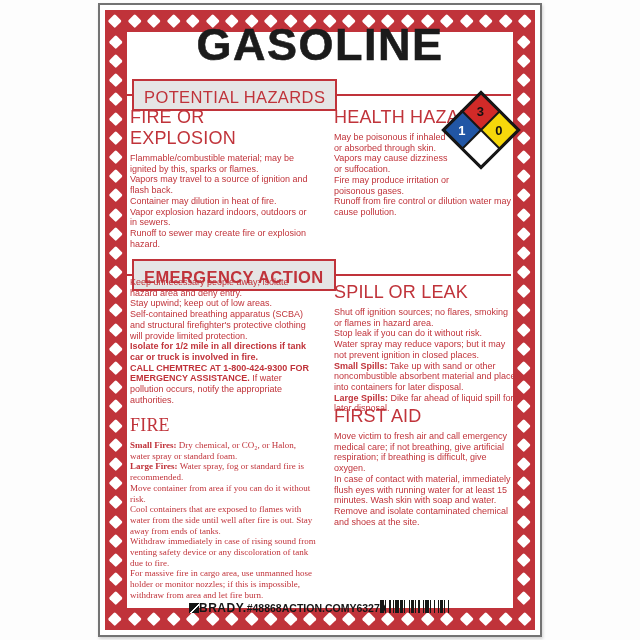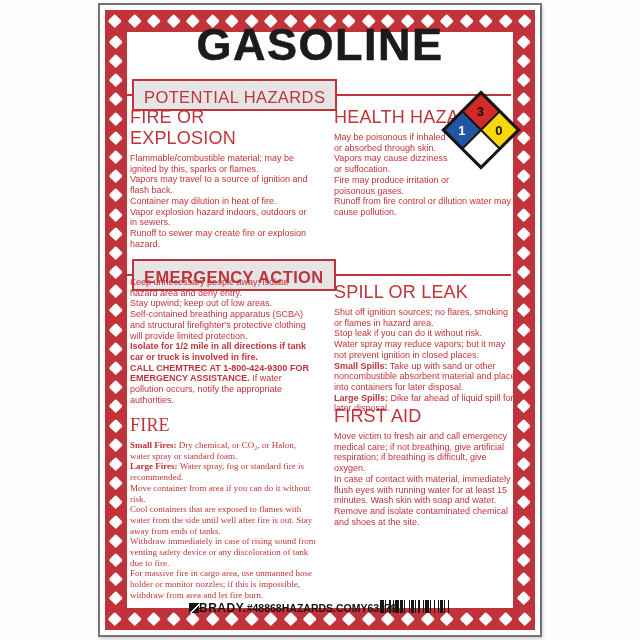--- a/index.html
+++ b/index.html
@@ -283,21 +283,21 @@
           <p><span>In case of contact with material, immediately flush eyes with running water for at least 15 minutes. Wash skin with soap and water.</span></p>
           <p><span>Remove and isolate contaminated chemical and shoes at the site.</span></p>
         </div>
     </section>
 
     <div class="footer">
       <div class="fline">
         <span class="blogo"></span>
         <span class="brand">BRADY.</span>
         <span>#48868</span>
-        <span>HAZARDS.COM</span>
+        <span>ACTION.COM</span>
         <span>Y63279</span>
       </div>
       <div class="barcode">
           <span class="bar" style="width: 3.75px; background: rgb(22, 22, 22);"></span>
           <span class="bar" style="width: 1.25px; background: transparent;"></span>
           <span class="bar" style="width: 1.25px; background: rgb(22, 22, 22);"></span>
           <span class="bar" style="width: 2.5px; background: transparent;"></span>
           <span class="bar" style="width: 2.5px; background: rgb(22, 22, 22);"></span>
           <span class="bar" style="width: 1.25px; background: transparent;"></span>
           <span class="bar" style="width: 1.25px; background: rgb(22, 22, 22);"></span>

